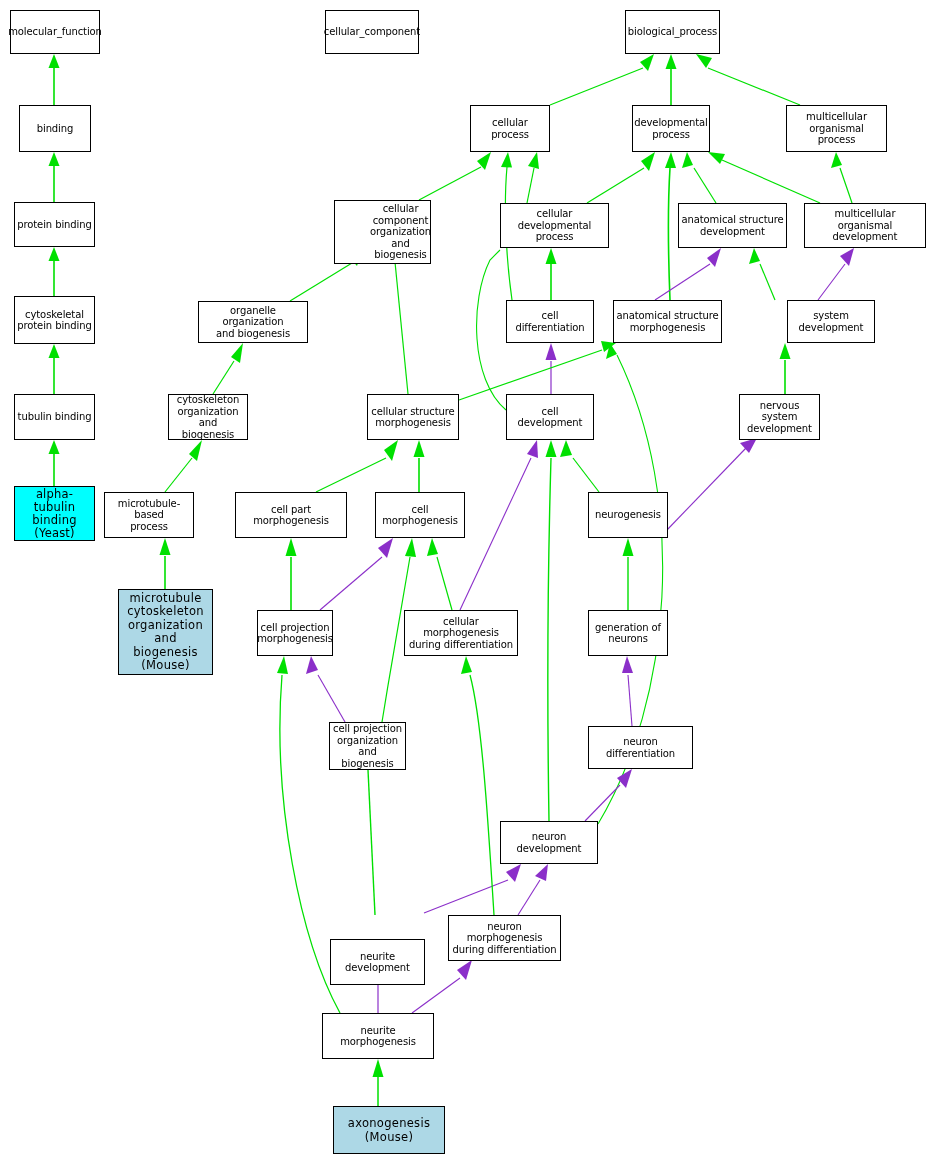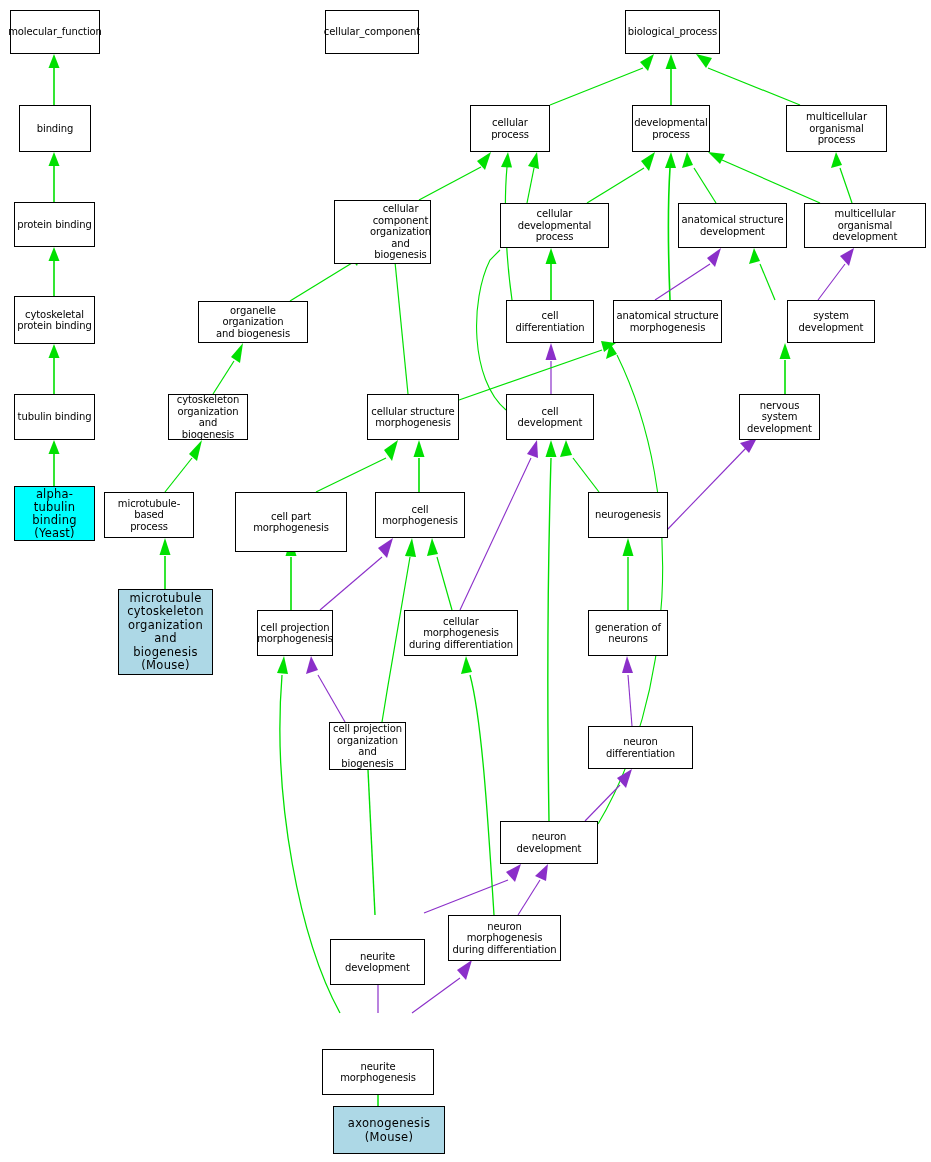--- a/index.html
+++ b/index.html
@@ -313,21 +313,21 @@
       <div class="go-node " style="left: 367px; top: 394px; width: 92px; height: 46px;"><span>cellular structure
 morphogenesis</span></div>
       <div class="go-node " style="left: 506px; top: 394px; width: 88px; height: 46px;"><span>cell development</span></div>
       <div class="go-node " style="left: 739px; top: 394px; width: 81px; height: 46px;"><span>nervous system
 development</span></div>
       <div class="go-node hl-yeast" style="left: 14px; top: 486px; width: 81px; height: 55px;"><span>alpha-tubulin
 binding
 (Yeast)</span></div>
       <div class="go-node " style="left: 104px; top: 492px; width: 90px; height: 46px;"><span>microtubule-based
 process</span></div>
-      <div class="go-node " style="left: 235px; top: 492px; width: 112px; height: 60px;"><span>cell part morphogenesis</span></div>
+      <div class="go-node " style="left: 235px; top: 492px; width: 112px; height: 46px;"><span>cell part morphogenesis</span></div>
       <div class="go-node " style="left: 375px; top: 492px; width: 90px; height: 46px;"><span>cell morphogenesis</span></div>
       <div class="go-node " style="left: 588px; top: 492px; width: 80px; height: 46px;"><span>neurogenesis</span></div>
       <div class="go-node hl-mouse" style="left: 118px; top: 589px; width: 95px; height: 86px;"><span>microtubule
 cytoskeleton
 organization
 and biogenesis
 (Mouse)</span></div>
       <div class="go-node " style="left: 257px; top: 610px; width: 76px; height: 46px;"><span>cell projection
 morphogenesis</span></div>
       <div class="go-node " style="left: 404px; top: 610px; width: 114px; height: 46px;"><span>cellular morphogenesis
@@ -335,18 +335,18 @@
       <div class="go-node " style="left: 588px; top: 610px; width: 80px; height: 46px;"><span>generation of
 neurons</span></div>
       <div class="go-node " style="left: 329px; top: 722px; width: 77px; height: 48px;"><span>cell projection
 organization
 and biogenesis</span></div>
       <div class="go-node " style="left: 588px; top: 726px; width: 105px; height: 43px;"><span>neuron differentiation</span></div>
       <div class="go-node " style="left: 500px; top: 821px; width: 98px; height: 43px;"><span>neuron development</span></div>
       <div class="go-node " style="left: 330px; top: 915px; width: 95px; height: 46px; margin-top: 24px;"><span>neurite development</span></div>
       <div class="go-node " style="left: 448px; top: 915px; width: 113px; height: 46px;"><span>neuron morphogenesis
 during differentiation</span></div>
-      <div class="go-node " style="left: 322px; top: 1049px; width: 112px; height: 46px;"><span>neurite morphogenesis</span></div>
+      <div class="go-node " style="left: 322px; top: 1013px; width: 112px; height: 46px;"><span>neurite morphogenesis</span></div>
       <div class="go-node hl-mouse-small" style="left: 333px; top: 1106px; width: 112px; height: 48px;"><span>axonogenesis
 (Mouse)</span></div>
     </div>
 
 </div>
 
 </body></html>

